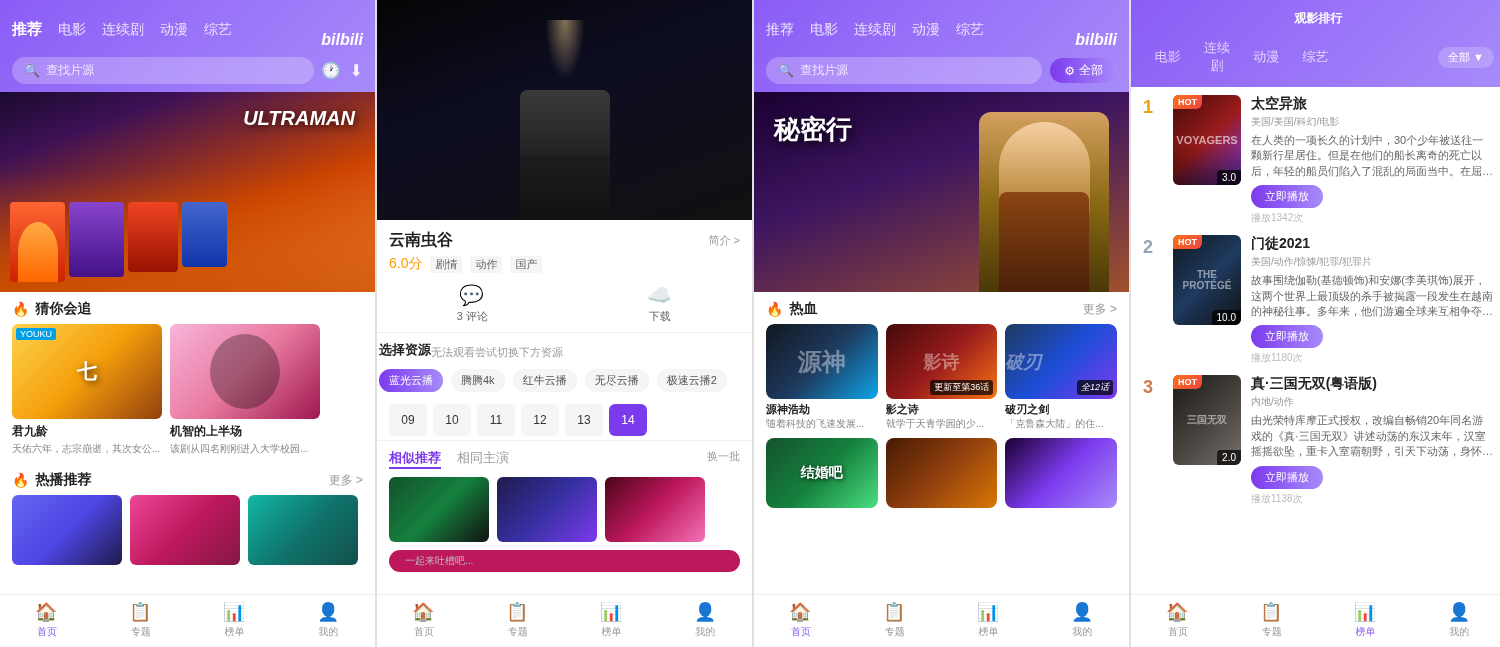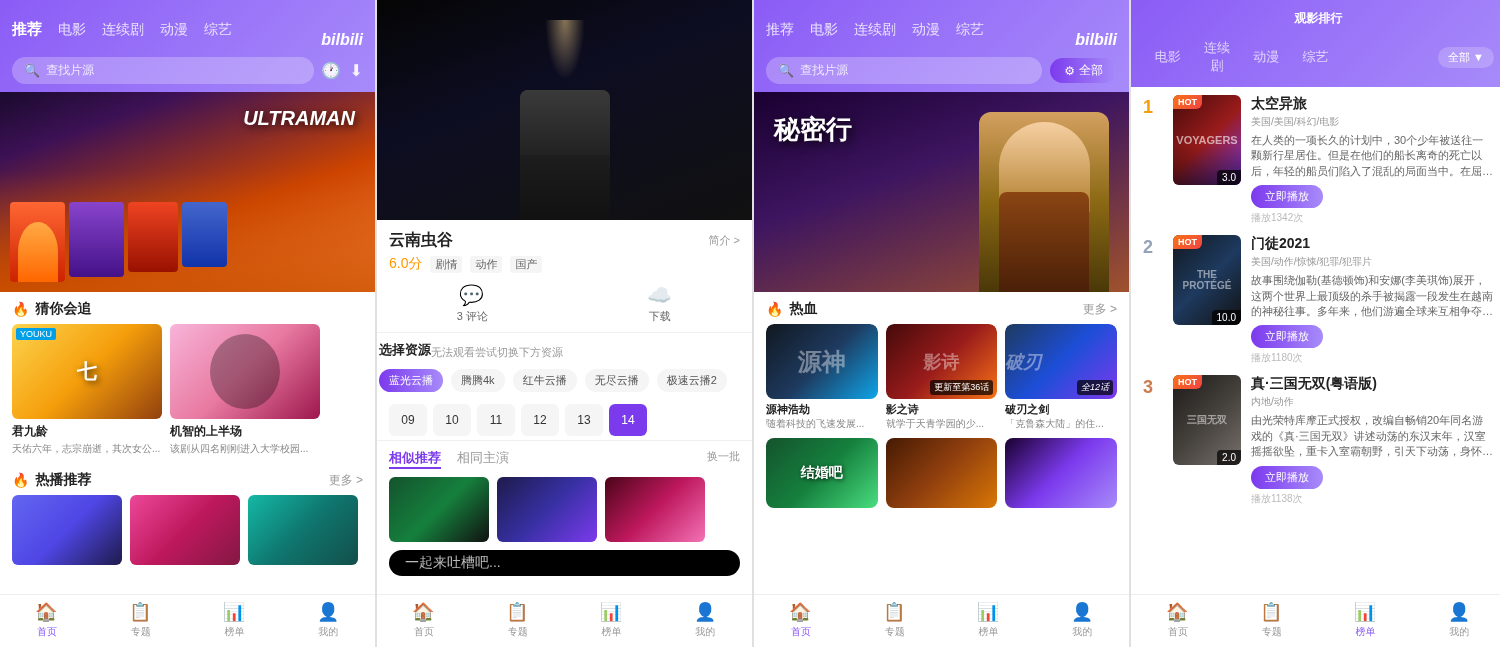--- a/index.html
+++ b/index.html
@@ -252,24 +252,24 @@
     .ep-btn.active { background: #7c3aed; color: #fff; }
     .recommend-tabs { display: flex; gap: 16px; padding: 8px 12px 0; border-top: 1px solid #f0f0f0; }
     .rec-tab { font-size: 13px; color: #999; cursor: pointer; }
     .rec-tab.active { color: #7c3aed; font-weight: bold; border-bottom: 2px solid #7c3aed; }
     .refresh-btn { margin-left: auto; font-size: 11px; color: #999; cursor: pointer; }
     .rec-cards { display: flex; gap: 8px; padding: 8px 12px; overflow-x: hidden; }
     .rec-card { flex-shrink: 0; width: 100px; }
     .rec-card-img { width: 100px; height: 65px; border-radius: 6px; overflow: hidden; }
     .comment-input-bar {
       margin: 0 12px 8px;
-      background: #000000;
+      background: #be185d;
       border-radius: 18px;
       padding: 4px 16px;
-      font-size: 14px;
+      font-size: 10px;
       color: #bbb;
       cursor: text;
     }
 
     
     .panel3 {
       width: 375px;
       height: 647px;
       display: flex;
       flex-direction: column;

